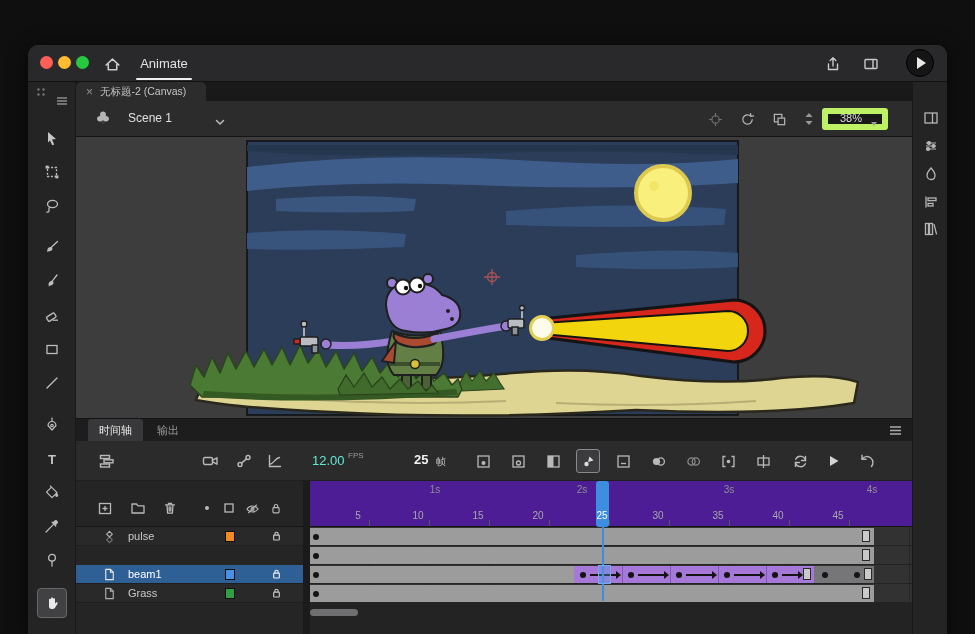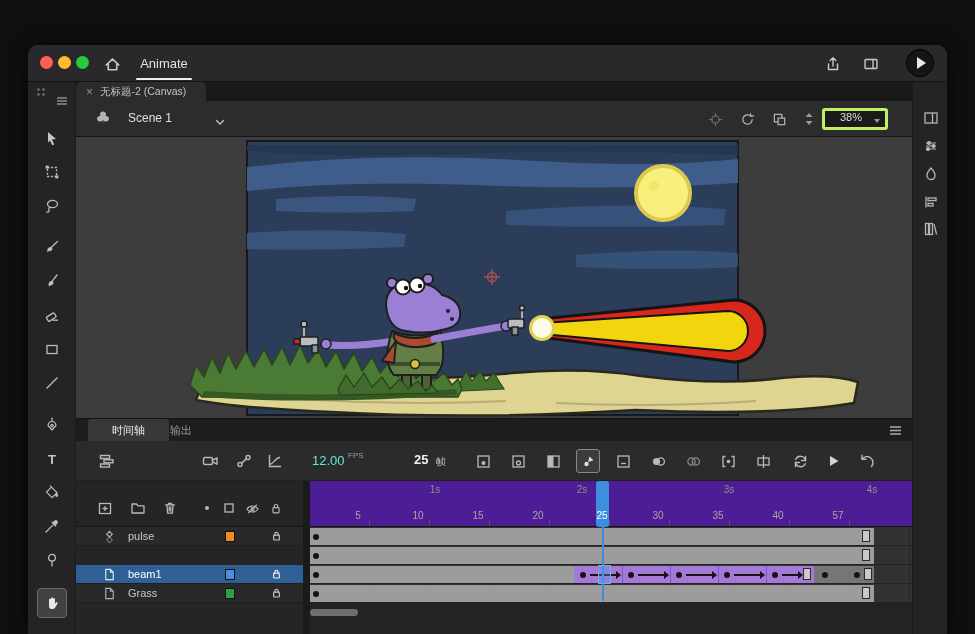--- a/index.html
+++ b/index.html
@@ -19,28 +19,28 @@
 .tool{position:absolute;left:9px;width:30px;height:30px;display:flex;align-items:center;justify-content:center;border-radius:4px}
 .tool.active{background:#414144;border:1px solid #69696c}
 
 .center{position:absolute;left:48px;top:37px;width:836px;height:552px}
 .doc-tabbar{position:absolute;left:0;top:0;width:836px;height:19px;background:#19191a}
 .doc-tab{position:absolute;left:0;top:0;width:130px;height:19px;background:#2c2c2d;border-radius:5px 5px 0 0;display:flex;align-items:center;font-size:10.5px;color:#c3c3c3}
 .doc-close{margin:0 7px 0 10px;color:#8f8f8f;font-size:12px}
 .scene-bar{position:absolute;left:0;top:19px;width:836px;height:36px;background:#2c2c2d;border-bottom:1px solid #141414}
 .sb-ico{position:absolute;top:10px;width:16px;height:16px;display:flex;align-items:center;justify-content:center}
 .scene-label{position:absolute;left:52px;top:10px;font-size:12px;color:#e0e0e0}
-.zoom-box{position:absolute;left:746px;top:7px;width:66px;height:22px;background:#1a1a1b;border:3px solid #bef264;border-radius:3px;display:flex;align-items:flex-start;justify-content:center;font-size:11px;color:#ddd}
+.zoom-box{position:absolute;left:746px;top:7px;width:66px;height:22px;background:#1a1a1b;border:6px solid #bef264;border-radius:3px;display:flex;align-items:flex-end;justify-content:center;font-size:11px;color:#ddd}
 .zoom-box .chev{position:absolute;right:5px;top:8px;width:0;height:0;border-top:4px solid #999;border-left:3.5px solid transparent;border-right:3.5px solid transparent}
 
 .stage-area{position:absolute;left:0;top:55px;width:836px;height:281px;background:#3d3d3e;overflow:hidden}
 
 .timeline{position:absolute;left:0;top:336px;width:836px;height:216px;background:#262627;border-top:1px solid #141414}
 .tl-tabsbar{position:absolute;left:0;top:0;width:836px;height:22px;background:#1d1d1e}
-.tl-tab{position:absolute;top:0;height:22px;line-height:22px;padding:0 24px;font-size:11px;border-radius:3px 3px 0 0}
+.tl-tab{position:absolute;top:0;height:22px;line-height:22px;padding:0 11px;font-size:11px;border-radius:3px 3px 0 0}
 .tl-toolbar{position:absolute;left:0;top:22px;width:836px;height:40px;background:#2b2b2c;border-bottom:1px solid #1f1f20}
 .tt-ico{position:absolute;top:8px;width:24px;height:24px;display:flex;align-items:center;justify-content:center;border-radius:3px}
 .tt-ico.active{border:1px solid #8a8a8c;background:#3c3c3e}
 .fps-num{position:absolute;left:236px;top:12px;font-size:13px;color:#5eead4}
 .fps-sup{position:absolute;left:272px;top:10px;font-size:8px;color:#9a9a9a}
 .fr-num{position:absolute;left:338px;top:11px;font-size:13px;font-weight:bold;color:#f0f0f0}
 .fr-unit{position:absolute;left:360px;top:14px;font-size:10px;color:#bdbdbd}
 .tl-content{position:absolute;left:0;top:62px;right:0;bottom:0}
 .layer-panel{position:absolute;left:0;top:0;width:227px;bottom:0;background:#252526}
 .lp-head{position:absolute;left:0;top:0;width:227px;height:46px;border-bottom:1px solid #151515}
@@ -571,21 +571,21 @@
             <span class="snum" style="left:562px">4s</span>
             <div class="ph-head"></div>
             <span class="fnum" style="left:48px">5</span>
             <span class="fnum" style="left:108px">10</span>
             <span class="fnum" style="left:168px">15</span>
             <span class="fnum" style="left:228px">20</span>
             <span class="fnum cur" style="left:292px">25</span>
             <span class="fnum" style="left:348px">30</span>
             <span class="fnum" style="left:408px">35</span>
             <span class="fnum" style="left:468px">40</span>
-            <span class="fnum" style="left:528px">57</span>
+            <span class="fnum" style="left:528px">45</span>
             <div class="ticks"></div>
           </div>
 
           <div class="rows">
 
             <div class="frow" style="top:0">
               <div class="strip" style="left:0;width:564px">
                   <div class="fdot" style="left:3px"></div>
                   <div class="fend" style="left:552px"></div>
                 </div>

